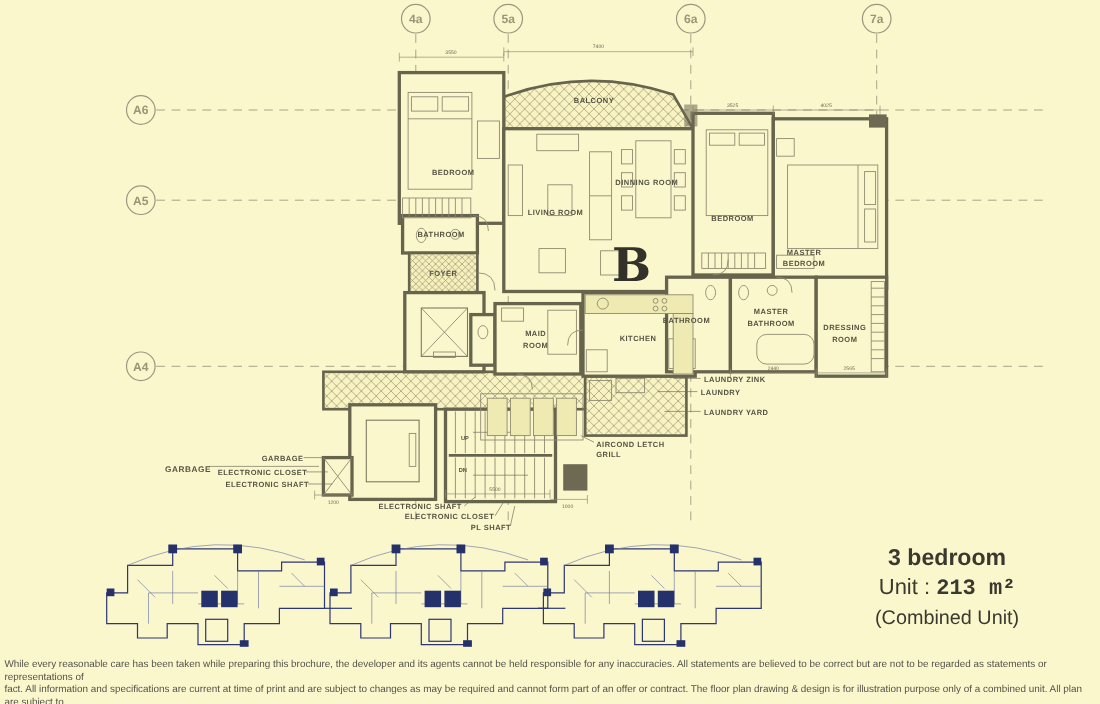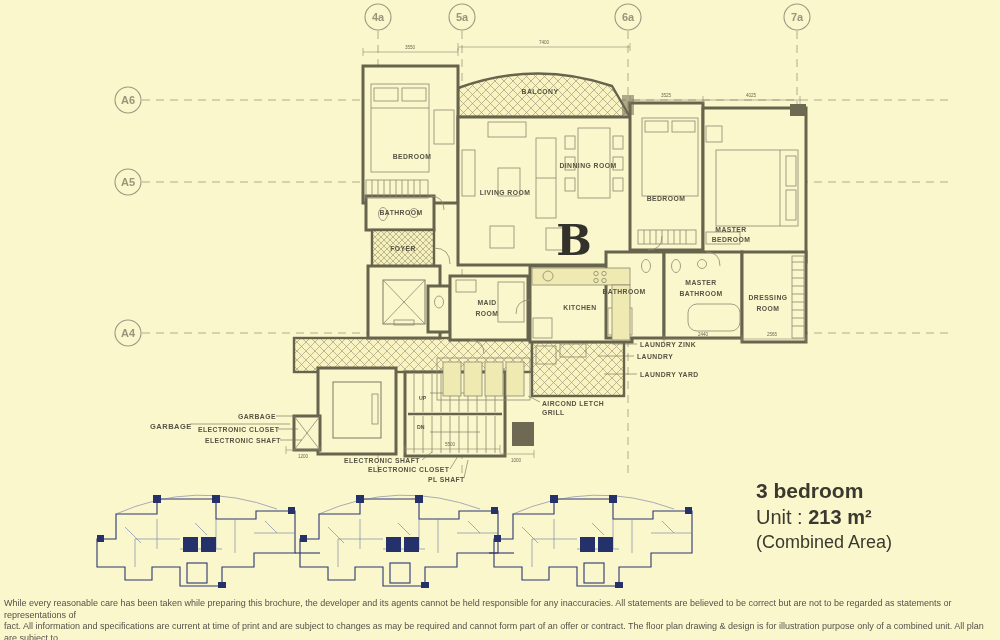--- a/index.html
+++ b/index.html
@@ -21,24 +21,24 @@
   .inbox{fill:none;stroke:#7d7962;stroke-width:1;}
   .fur{fill:none;stroke:#8d8870;stroke-width:.8;}
   .furf{fill:#efe9b2;stroke:#8d8870;stroke-width:.8;}
   .leader{stroke:#6e6a55;stroke-width:.6;fill:none;}
   .diml{stroke:#8d8870;stroke-width:.6;fill:none;}
   .dark{fill:#6d6952;stroke:none;}
   .kp{stroke:#2c3773;stroke-width:1.1;fill:none;}
   .kpt{stroke:#6f78a5;stroke-width:.6;fill:none;}
   .kpf{fill:#25316B;stroke:none;}
   
-  #unit-info{position:absolute;left:756px;top:478px;width:210px;color:#3a392f;}
+  #unit-info{position:absolute;left:756px;top:495px;width:210px;text-align:center;color:#3a392f;}
   #unit-info .l1{font-size:21px;font-weight:700;line-height:26px;}
   #unit-info .l2{font-size:20px;line-height:26px;}
-  #unit-info .l2 b{font-weight:700;}
+  #unit-info .l2 b{font-weight:700;font-family:Liberation Mono, monospace;}
   #unit-info .l3{font-size:18px;line-height:25px;}
   #disclaimer{position:absolute;left:4px;top:598px;width:993px;color:#54524a;font-size:9px;line-height:11.5px;}
 </style>
 </head>
 <body>
 
 <div id="stage">
 <svg width="1000" height="640" viewBox="0 0 1000 640">
   <defs>
     <pattern id="xh" width="9" height="9" patternUnits="userSpaceOnUse">
@@ -290,21 +290,21 @@
     <use href="#km" x="298" y="487"></use>
     <use href="#km" x="492" y="487"></use>
     <line class="kp" x1="295" y1="553" x2="320" y2="553"></line>
     <line class="kp" x1="489" y1="553" x2="514" y2="553"></line>
   </g>
 </svg>
 
   <div id="unit-info">
     <div class="l1">3 bedroom</div>
     <div class="l2"><span>Unit :</span> <b>213 m²</b></div>
-    <div class="l3">(Combined Area)</div>
+    <div class="l3">(Combined Unit)</div>
   </div>
 
   <div id="disclaimer">
     <div>While every reasonable care has been taken while preparing this brochure, the developer and its agents cannot be held responsible for any inaccuracies. All statements are believed to be correct but are not to be regarded as statements or representations of</div>
     <div>fact. All information and specifications are current at time of print and are subject to changes as may be required and cannot form part of an offer or contract. The floor plan drawing &amp; design is for illustration purpose only of a combined unit. All plan are subject to</div>
 
   </div>
 </div>
 
 </body></html>

